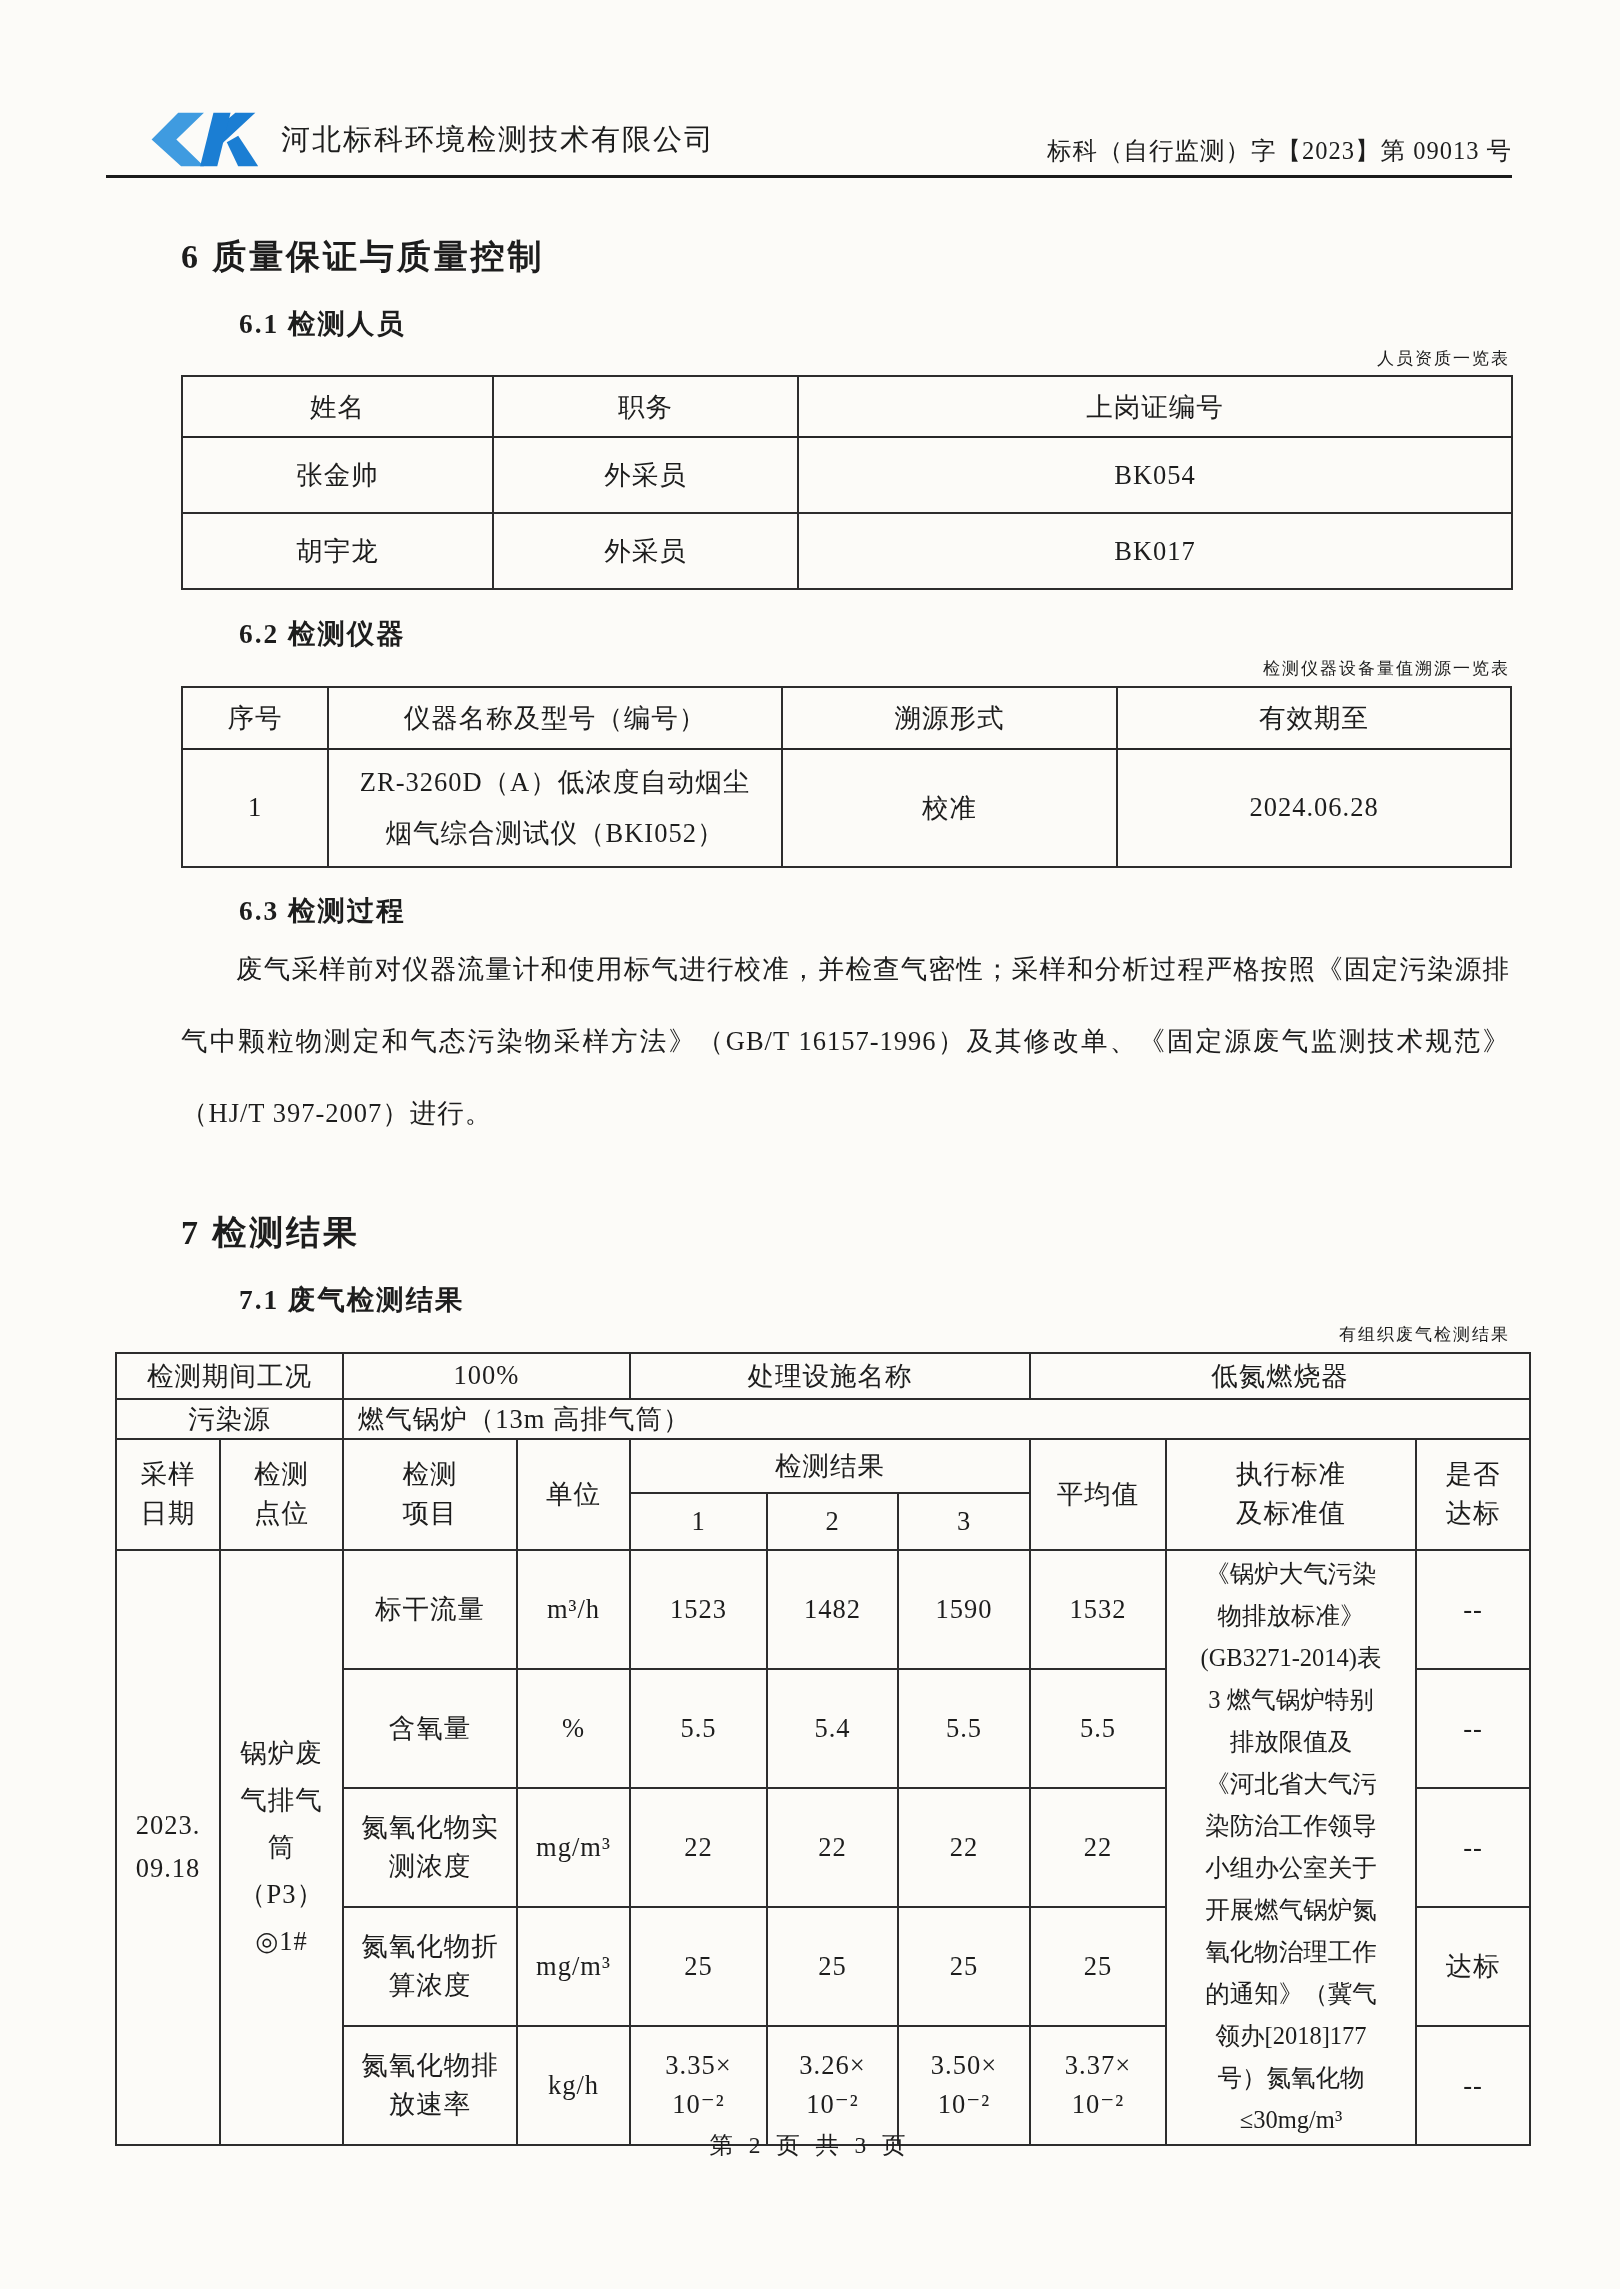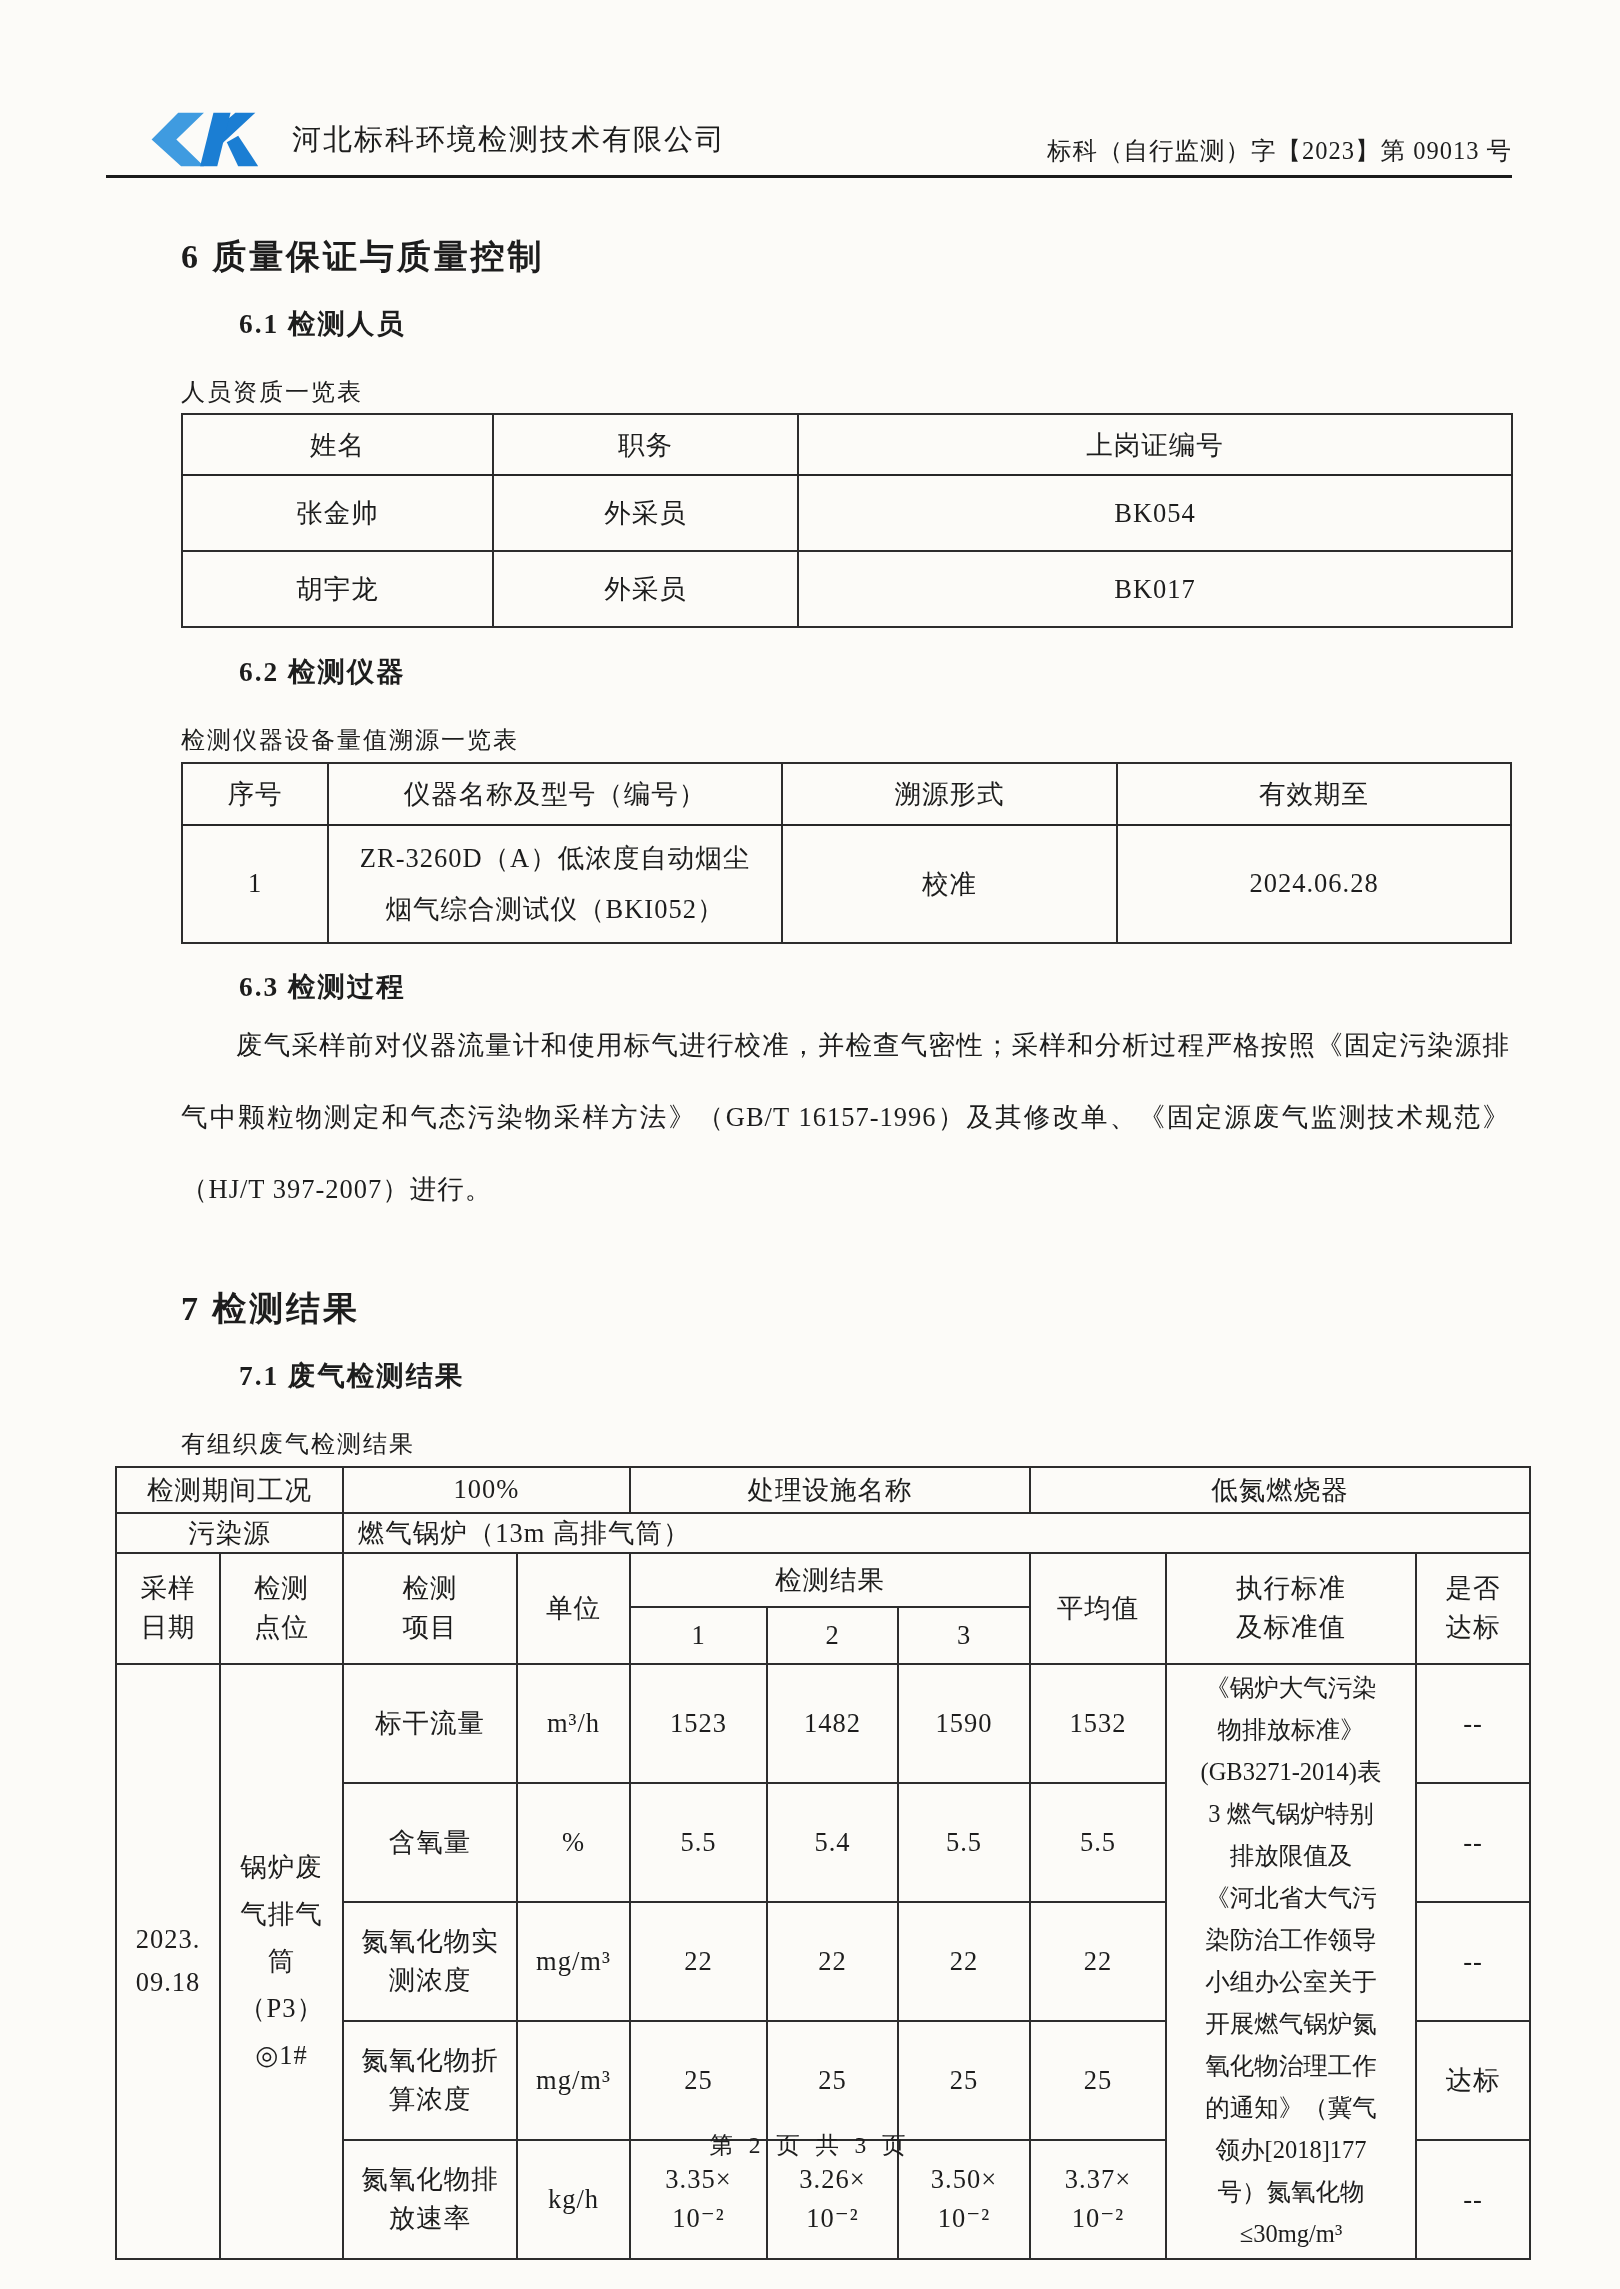--- a/index.html
+++ b/index.html
@@ -15,31 +15,31 @@
     overflow:hidden;
   }
   
   .header{
     position:absolute;top:106px;left:106px;right:108px;
     height:63px;
     border-bottom:3.9px solid #1b1b1b;
     display:flex;align-items:flex-end;justify-content:space-between;
     padding-bottom:5.9px;
   }
-  .header-left{display:flex;align-items:center;gap:12px;margin-left:39px;}
+  .header-left{display:flex;align-items:center;gap:1px;margin-left:39px;}
   .logo{width:135px;height:59px;flex:0 0 auto;}
   .company{font-size:29px;letter-spacing:2px;}
   .docnum{font-size:24.5px;letter-spacing:1px;margin-bottom:2px;}
   
   .content{
     position:absolute;top:173px;left:181px;width:1329px;
   }
   .h1{font-size:34px;font-weight:bold;letter-spacing:2.9px;margin-top:61px;}
   .h2{font-size:27.4px;font-weight:bold;letter-spacing:2px;margin-top:25.5px;margin-left:58px;}
-  .caption{font-size:24px;text-align:left;letter-spacing:2px;margin-top:34px;}
+  .caption{font-size:17px;text-align:right;letter-spacing:2px;margin-top:5px;}
   .para{
     font-size:26.5px;line-height:72px;text-align:justify;
     text-indent:55px;margin-top:3.9px;letter-spacing:1px;
   }
   
   table{border-collapse:collapse;table-layout:fixed;margin-top:5.9px;}
   table{border:2.9px solid #272727;}
   td{
     border:2px solid #2d2d2d;
     text-align:center;vertical-align:middle;

